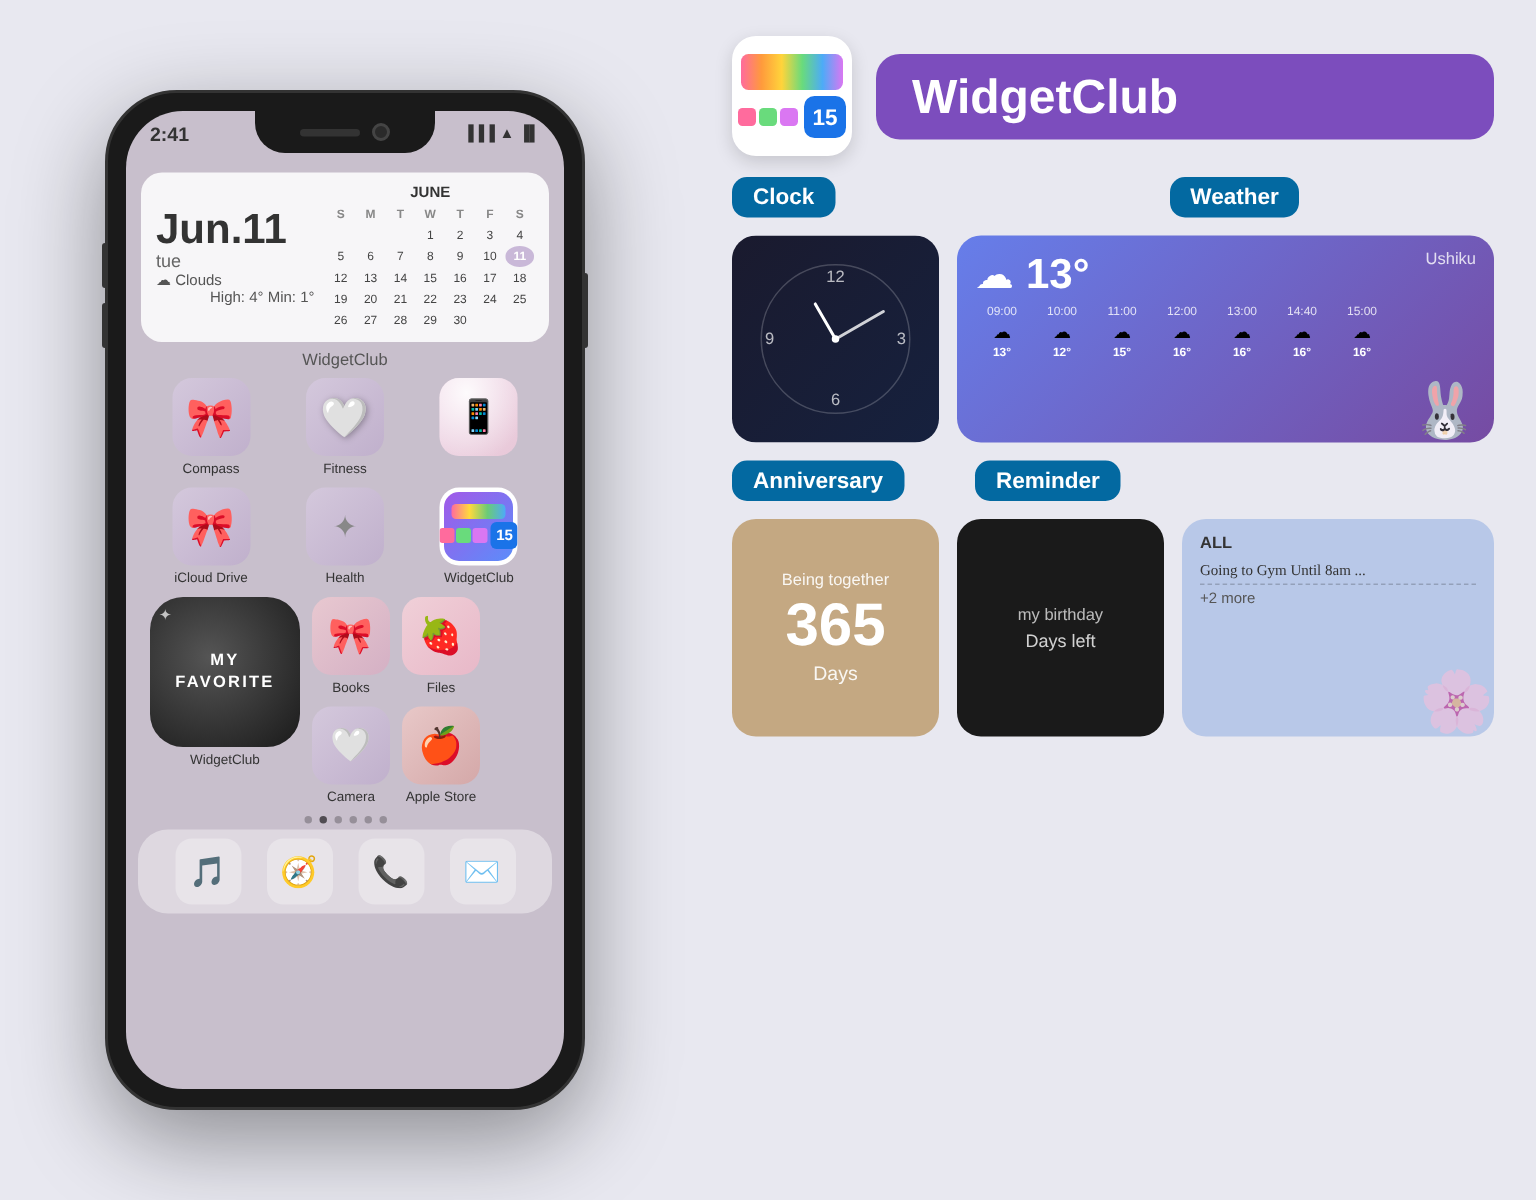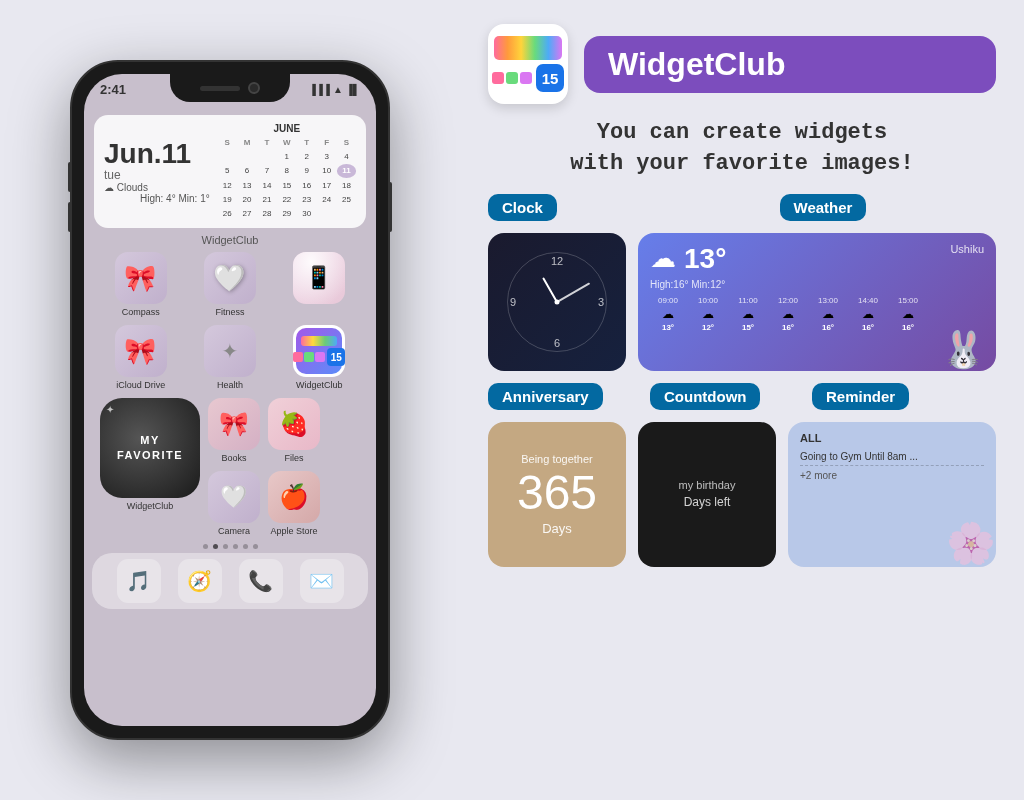--- a/index.html
+++ b/index.html
@@ -441,21 +441,21 @@
       border-radius: 16px;
       display: flex;
       flex-direction: column;
       align-items: center;
       justify-content: center;
       gap: 4px;
       flex-shrink: 0;
     }
 
     .anniv-subtitle { font-size: 11px; color: rgba(255,255,255,0.9); }
-    .anniv-number { font-size: 48px; font-weight: 400; color: white; line-height: 1; }
+    .anniv-number { font-size: 40px; font-weight: 700; color: white; line-height: 1; }
     .anniv-days { font-size: 13px; color: rgba(255,255,255,0.9); }
 
     .countdown-preview {
       width: 138px;
       height: 145px;
       background: #1a1a1a;
       border-radius: 16px;
       display: flex;
       flex-direction: column;
       align-items: center;
@@ -479,20 +479,21 @@
     }
 
     .reminder-item {
       font-size: 10px;
       color: #333;
       padding: 3px 0;
       border-bottom: 1px dashed rgba(0,0,0,0.2);
       white-space: nowrap;
       overflow: hidden;
       text-overflow: ellipsis;
+      font-family: Liberation Serif, serif;
     }
 
     .reminder-more {
       font-size: 10px;
       color: #555;
       margin-top: 4px;
     }
 
     .reminder-all {
       font-size: 11px;
@@ -795,24 +796,20 @@
           <div class="wc-dot" style="background:#da77f2;"></div>
         </div>
         <div class="wc-num">15</div>
       </div>
     </div>
     <div class="app-name-badge">
       <div class="app-name-text">WidgetClub</div>
     </div>
   </div>
 
-  <div class="tagline">
-    <div>You can create widgets</div>
-    <div>with your favorite images!</div>
-  </div>
 
   <div class="widget-categories">
 
     <div class="widget-row">
       <div style="width:138px; display:flex; justify-content:flex-start;">
         <div class="category-badge">Clock</div>
       </div>
       <div style="flex:1; display:flex; justify-content:center;padding-left:12px;">
         <div class="category-badge">Weather</div>
       </div>
@@ -835,21 +832,20 @@
           </div>
         </div>
       </div>
 
       <div class="weather-preview">
         <div class="weather-city">Ushiku</div>
         <div class="weather-main">
           <span class="weather-cloud">☁</span>
           <span class="weather-temp-large">13°</span>
         </div>
-        <div class="weather-subtitle">High:16° Min:12°</div>
         <div class="weather-timeline">
           <div class="weather-time-col">
             <span class="wt-time">09:00</span>
             <span class="wt-icon">☁</span>
             <span class="wt-temp">13°</span>
           </div>
           <div class="weather-time-col">
             <span class="wt-time">10:00</span>
             <span class="wt-icon">☁</span>
             <span class="wt-temp">12°</span>
@@ -881,23 +877,20 @@
           </div>
         </div>
         <div class="bunny-decoration">🐰</div>
       </div>
     </div>
 
     <div class="widget-row">
       <div style="width:138px; display:flex; justify-content:flex-start;">
         <div class="category-badge">Anniversary</div>
       </div>
-      <div style="width:138px; display:flex; justify-content:flex-start; margin-left:12px;">
-        <div class="category-badge">Countdown</div>
-      </div>
       <div style="flex:1; display:flex; justify-content:flex-start; margin-left:12px;">
         <div class="category-badge">Reminder</div>
       </div>
     </div>
 
     <div class="widget-row">
 
       <div class="anniversary-preview">
         <div class="anniv-subtitle">Being together</div>
         <div class="anniv-number">365</div>

